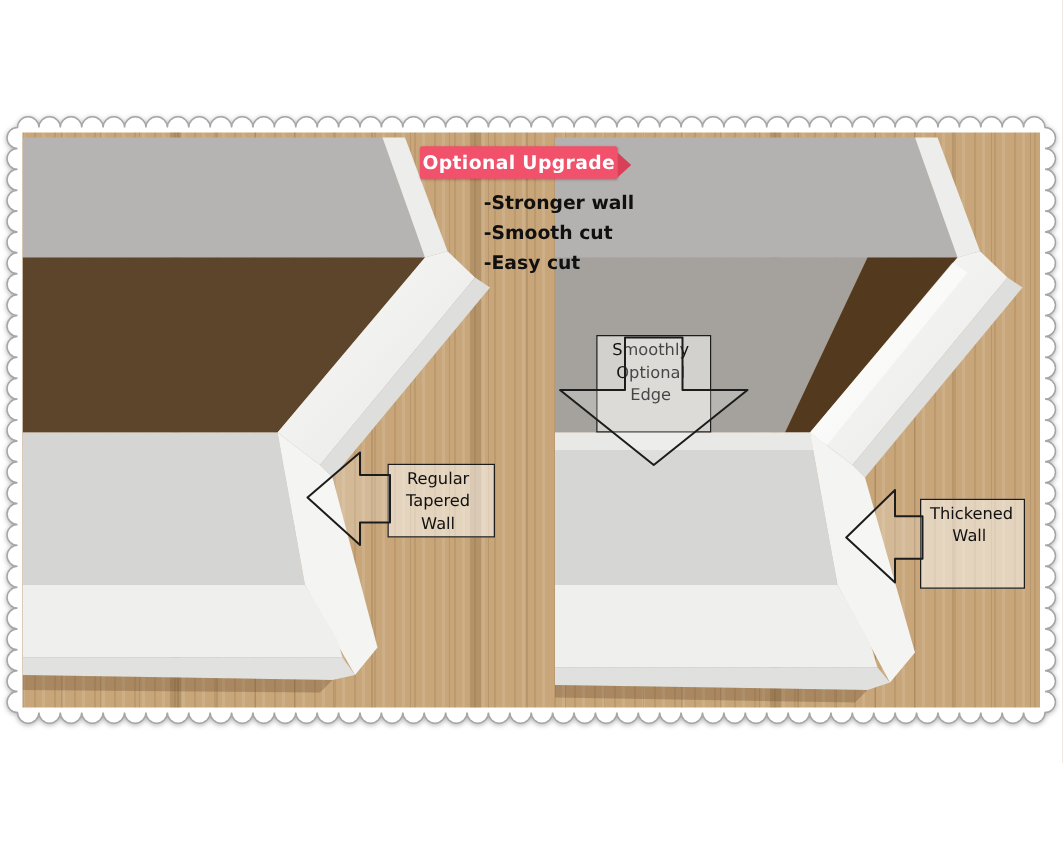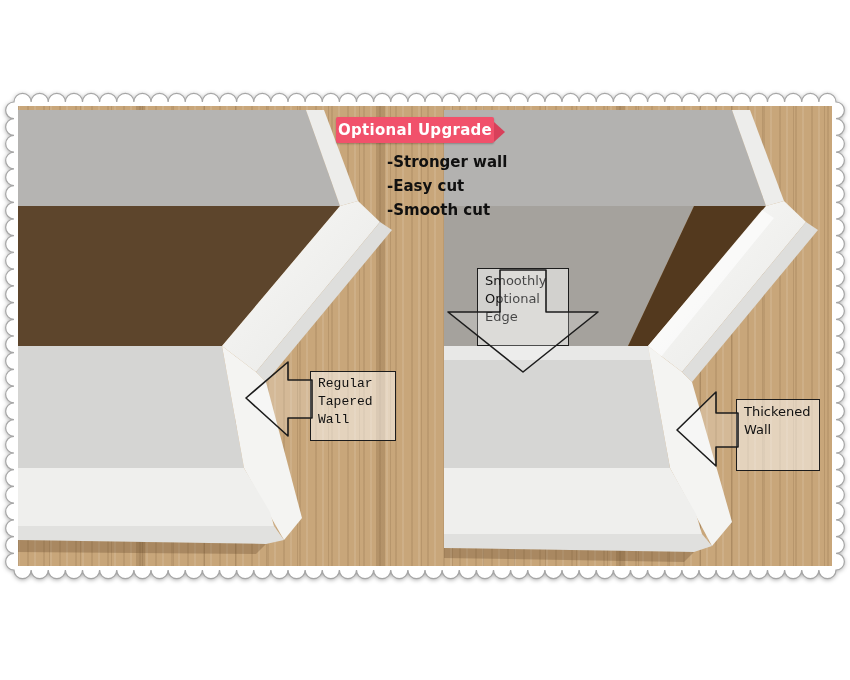--- a/index.html
+++ b/index.html
@@ -23,22 +23,22 @@
     font-size:15px;font-weight:600;letter-spacing:.3px;border-radius:2px;
     box-shadow:0 1px 2px rgba(0,0,0,.25);}
   .banner .tail{position:absolute;right:-11px;top:5px;width:0;height:0;
     border-top:10px solid transparent;border-bottom:10px solid transparent;
     border-left:11px solid #d8405a;}
 
   .features{position:absolute;left:339px;top:44px;color:#101010;
     font-size:15px;font-weight:600;line-height:24px;white-space:nowrap;margin-left:30px;}
 
   .callout{position:absolute;border:1.5px solid #1c1c1c;background:rgba(255,255,255,0.50);
-    color:#111;font-size:13px;line-height:1.38;padding:3px 12px 3px 7px;box-sizing:border-box;}
-  .co-regular{left:292px;top:265px;width:86px;height:70px;font-family:Liberation Mono, monospace;}
+    color:#111;font-size:13px;line-height:1.38;padding:3px 12px 3px 7px;box-sizing:border-box;text-align:center;}
+  .co-regular{left:292px;top:265px;width:86px;height:59px;}
   .co-taper{left:459px;top:162px;width:92px;height:78px;}
   .co-thick{left:718px;top:293px;width:84px;height:72px;}
 
   .arrows{position:absolute;left:0;top:0;pointer-events:none;}
   .arrows path{fill:rgba(255,255,255,0.22);stroke:#1c1c1c;stroke-width:1.6;stroke-linejoin:round;}
 </style>
 </head>
 <body>
 
 <div class="page">
@@ -96,22 +96,22 @@
       </svg>
     </div>
 
     <div class="banner">
       <span>Optional Upgrade</span>
       <span class="tail"></span>
     </div>
 
     <div class="features">
       <div>-Stronger wall</div>
+      <div>-Smooth cut</div>
       <div>-Easy cut</div>
-      <div>-Smooth cut</div>
     </div>
 
     <div class="callout co-regular">
       <div>Regular</div>
       <div>Tapered</div>
       <div>Wall</div>
     </div>
     <div class="callout co-taper">
       <div>Smoothly</div>
       <div>Optional</div>

